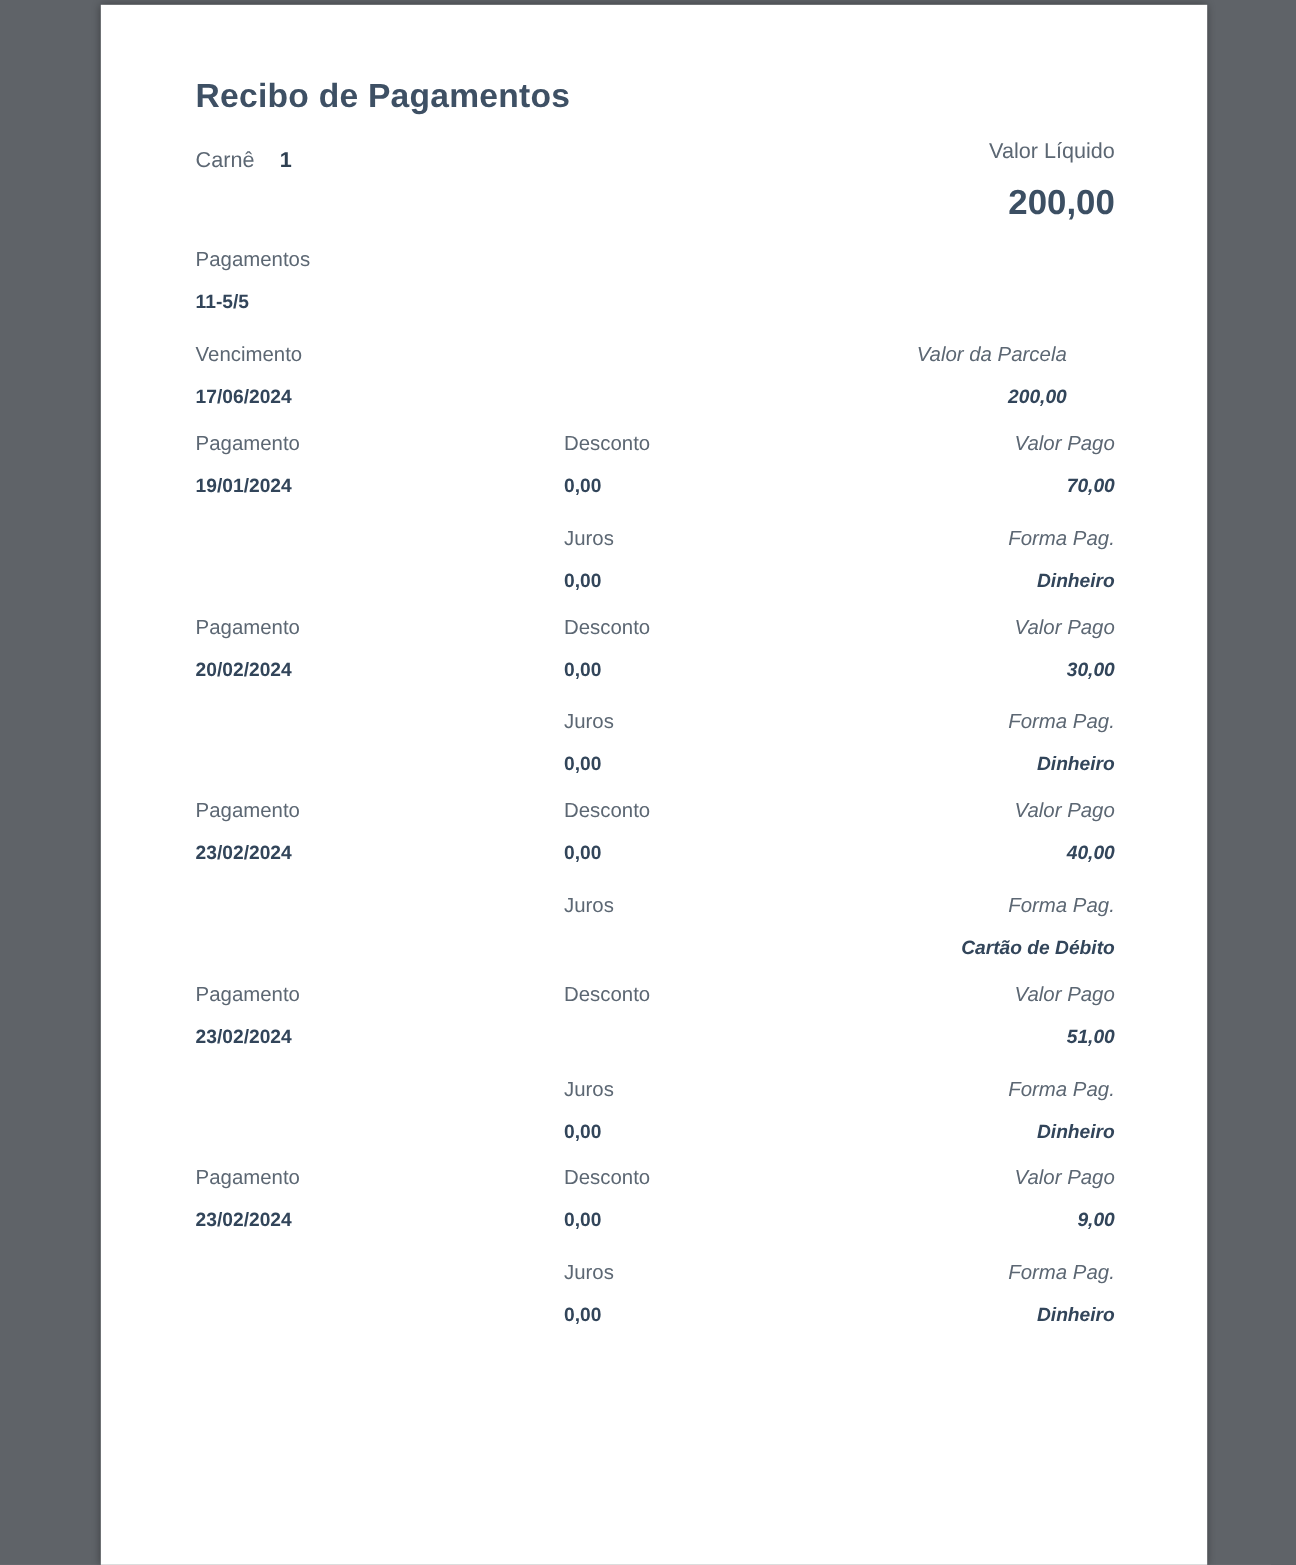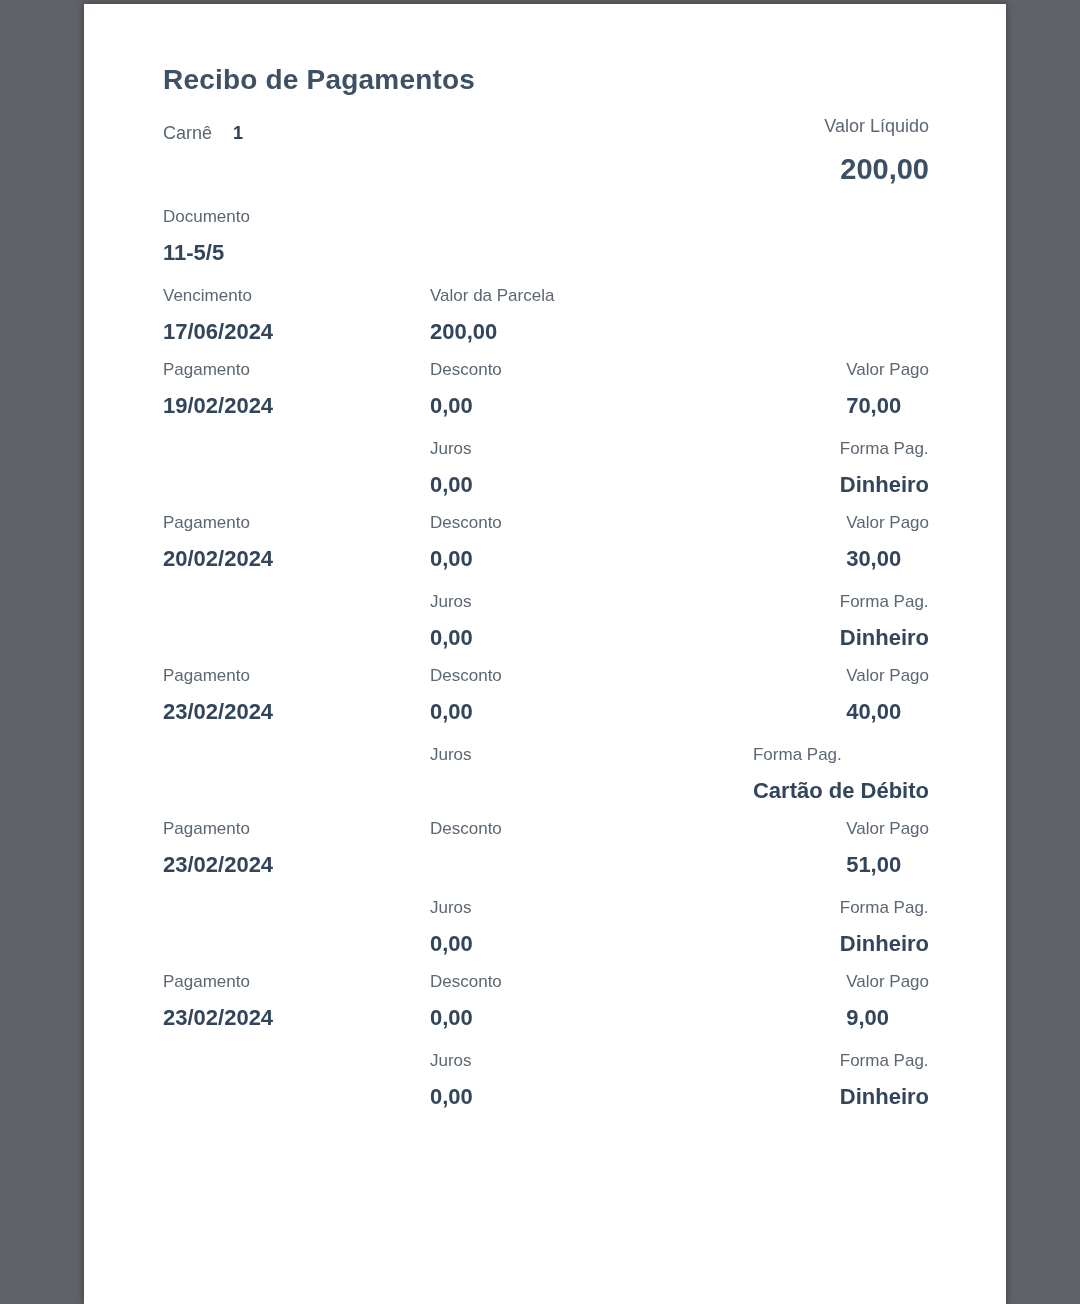--- a/index.html
+++ b/index.html
@@ -65,31 +65,32 @@
     font-weight: 700;
     color: #3c4f63;
   }
   .field-label {
     font-size: 17px;
     line-height: 20px;
     color: #5c6773;
   }
   .field-value {
     margin-top: 16px;
-    font-size: 22px;
+    font-size: 16px;
     line-height: 20px;
     font-weight: 700;
     color: #32455a;
   }
   .documento-section { margin-top: 21px; }
   .grid3 {
     display: grid;
     grid-template-columns: 267px 1fr auto;
-  }
-  .cell.right { text-align: left; }
+    gap: 40px;
+  }
+  .cell.right { text-align: right; font-style: italic; }
   .venc-row { margin-top: 23px; }
   .payment-block { margin-top: 18px; }
   .payment-subrow { margin-top: 23px; }
 </style>
 </head>
 <body>
 
 <div class="page-card">
 
   <div class="doc-title">Recibo de Pagamentos</div>
@@ -99,41 +100,41 @@
       <span class="carne-label">Carnê</span>
       <span class="carne-value">1</span>
     </div>
     <div class="total-block">
       <div class="total-label">Valor Líquido</div>
       <div class="total-value">200,00</div>
     </div>
   </div>
 
   <div class="documento-section">
-    <div class="field-label">Documento</div>
+    <div class="field-label">Pagamentos</div>
     <div class="field-value">11-5/5</div>
   </div>
 
   <div class="grid3 venc-row">
     <div class="cell">
       <div class="field-label">Vencimento</div>
       <div class="field-value">17/06/2024</div>
     </div>
     <div class="cell right">
       <div class="field-label">Valor da Parcela</div>
       <div class="field-value">200,00</div>
     </div>
   </div>
 
   <div id="payments-list">
   <section class="payment-block">
     <div class="grid3">
       <div class="cell">
         <div class="field-label">Pagamento</div>
-        <div class="field-value">19/02/2024</div>
+        <div class="field-value">19/01/2024</div>
       </div>
       <div class="cell">
         <div class="field-label">Desconto</div>
         <div class="field-value">0,00</div>
       </div>
       <div class="cell right">
         <div class="field-label">Valor Pago</div>
         <div class="field-value">70,00</div>
       </div>
     </div>

